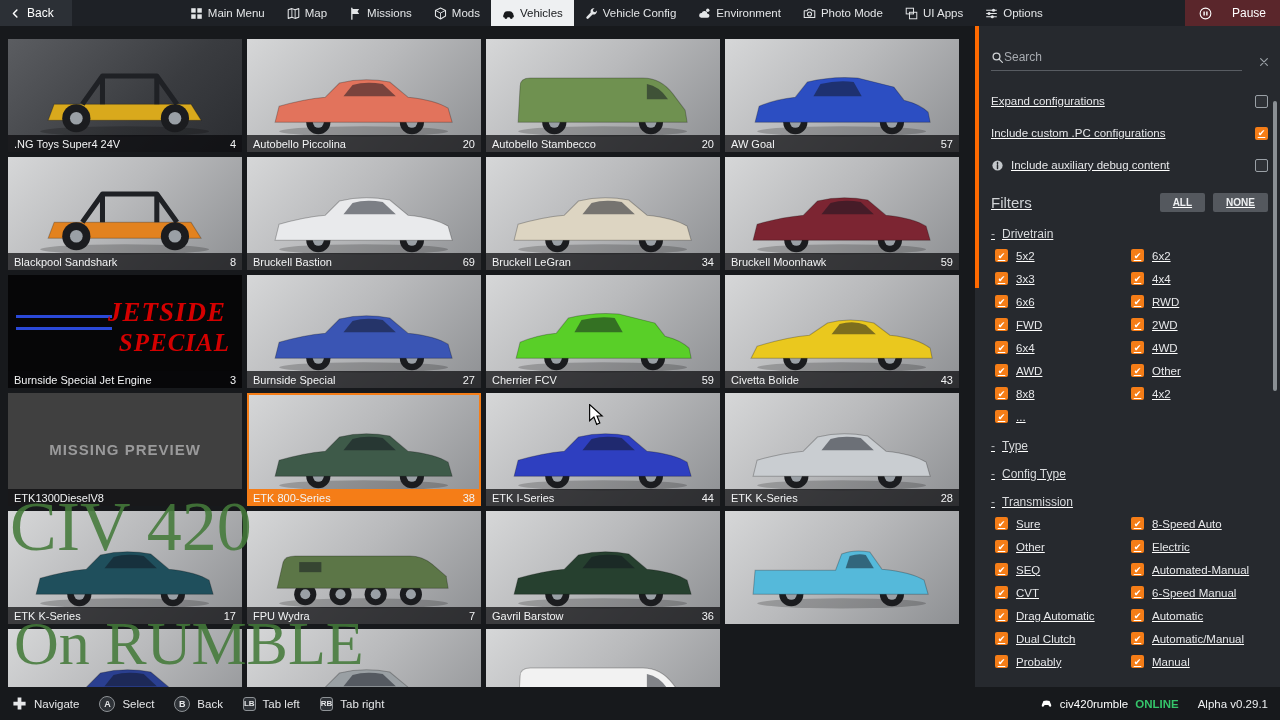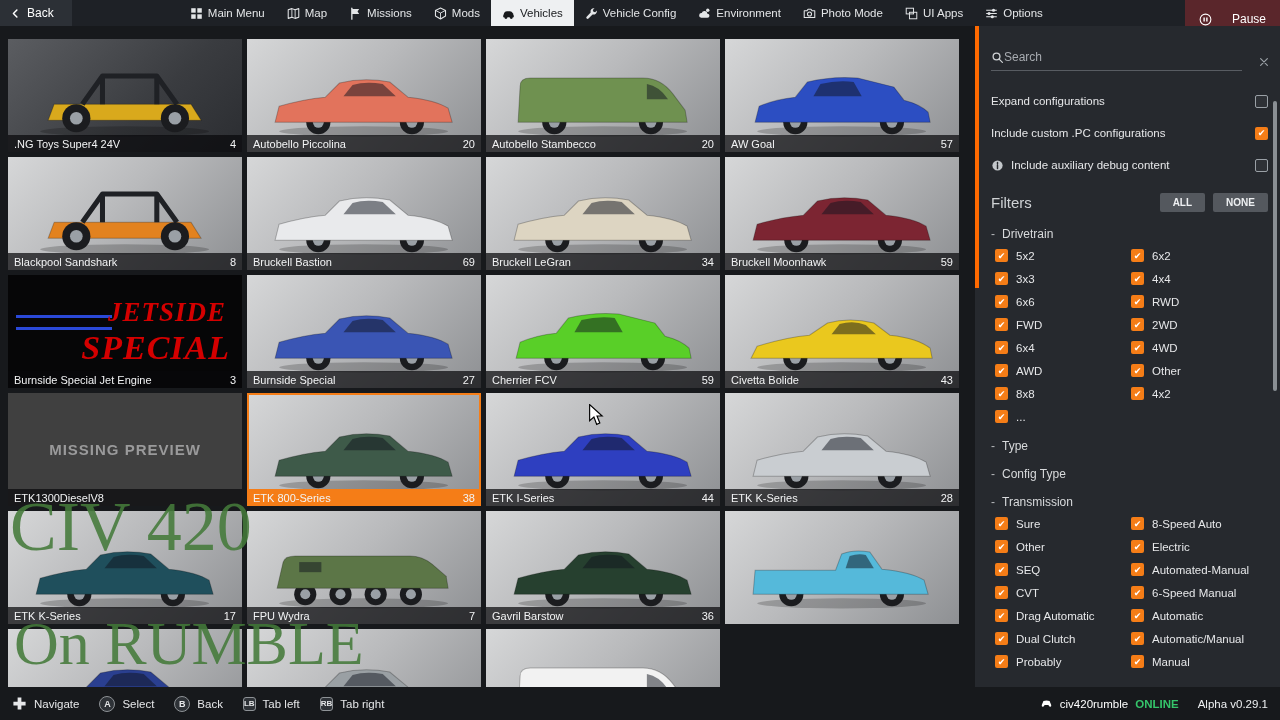--- a/index.html
+++ b/index.html
@@ -7,59 +7,59 @@
   body {
     position:relative; overflow:hidden; background:#17191c;
     font-family:"Liberation Sans", sans-serif; color:#fff;
   }
   
   .topbar { position:absolute; top:0; left:0; right:0; height:26px; background:#1e2126; display:flex; align-items:stretch; z-index:30; }
   .back-btn { display:flex; align-items:center; gap:6px; padding:0 18px 0 10px; background:#2c3036; font-size:12px; cursor:default; }
   .menu { display:flex; margin:0 auto; align-items:stretch; }
   .menu-item { display:flex; align-items:center; gap:5px; padding:0 11px; font-size:11.5px; color:#e3e5e7; white-space:nowrap; }
   .menu-item.active { background:#eef0f2; color:#17191c; }
-  .pause-btn { display:flex; align-items:flex-end; gap:20px; padding:0 14px; background:#5a262b; font-size:12px;margin-left:24px; }
+  .pause-btn { display:flex; align-items:center; gap:20px; padding:0 14px; background:#5a262b; font-size:12px;margin-left:24px; }
   .icn { display:inline-flex; }
   .icn svg { width:13px; height:13px; display:block; }
   .back-btn .icn svg { width:11px; height:11px; }
   
   .grid { position:absolute; left:8px; top:39px; width:951px; height:653px; display:grid;
           grid-template-columns:repeat(4,234px); grid-auto-rows:113px; gap:5px; overflow:hidden; z-index:1; }
   .card { position:relative; background:linear-gradient(135deg,#d6d7d8 0%,#b9babc 45%,#8e9093 100%); overflow:hidden; }
   .card.dark { background:linear-gradient(135deg,#5b5d61 0%,#3a3c40 60%,#2b2d31 100%); }
   .card.jetside { background:#060607; }
   .card.missing { background:#404040; }
   .card svg.car { position:absolute; left:7%; right:7%; bottom:14px; width:86%; height:80%; }
   .card .label { position:absolute; left:0; right:0; bottom:0; height:17px; background:rgba(8,9,11,0.72);
                  display:flex; align-items:center; padding:0 6px; font-size:11px; color:#f2f3f4; }
   .card .label .count { margin-left:auto; font-size:11px; }
   .card.selected { outline:2px solid #f57d17; outline-offset:-2px; }
   .card.selected .label { background:#f57d17; }
   .jet-bar { position:absolute; left:8px; width:96px; height:3px; background:#2a49d8; }
   .jet-bar.b1 { top:40px; } .jet-bar.b2 { top:52px; }
   .jet-t1,.jet-t2 { position:absolute; font-family:"Liberation Serif",serif; font-style:italic; font-weight:bold; color:#d40000; letter-spacing:1px;text-align:center; }
   .jet-t1 { right:16px; top:22px; font-size:27px; }
-  .jet-t2 { right:12px; top:54px; font-size:34px; }
+  .jet-t2 { right:12px; top:54px; font-size:25px; }
   .missing-text { position:absolute; inset:0; display:flex; align-items:center; justify-content:center;
                   color:#9a9a9b; font-weight:bold; font-size:15px; letter-spacing:1px; }
   
   .wm { position:absolute; z-index:8; color:rgba(68,122,58,0.88); font-family:"Liberation Serif",serif; pointer-events:none; line-height:1; }
   .wm1 { left:10px; top:492px; font-size:70px; }
   .wm2 { left:14px; top:612px; font-size:62px; }
   
   .sidebar { position:absolute; right:0; top:26px; bottom:28px; width:305px; background:#26292e; z-index:20; overflow:hidden; }
   .accent-bar { position:absolute; left:0; top:0; width:4px; height:262px; background:#ff6a00; }
   .close-btn { position:absolute; right:10px; top:30px; color:#9aa0a6; }
   .close-btn svg { width:12px; height:12px; display:block; }
   .search-row { display:flex; align-items:center; gap:0; margin:24px 38px 0 16px; padding-bottom:6px;
                 border-bottom:1px solid #585c62; color:#cfd2d5; }
   .search-row input { background:transparent; border:none; outline:none; color:#dfe1e3; font-size:12px; width:190px;
                       font-family:"Liberation Sans",sans-serif; }
   .search-row input::placeholder { color:#a7abb0; }
-  .panel-body { padding:14px 12px 0 16px; }
+  .panel-body { padding:14px 12px 0 16px;text-decoration:underline; }
   .opt { height:32px; display:flex; align-items:center; gap:7px; font-size:11.5px; color:#e6e7e9; }
   .opt .cb { margin-left:auto; }
   .cb { width:13px; height:13px; border-radius:2px; flex:none; display:flex; align-items:center; justify-content:center;
         font-size:9px; color:#fff; }
   .cb.on { background:#f57d17; }
   .cb.off { border:1px solid #9aa0a6; background:rgba(255,255,255,0.04); }
   .filters-row { display:flex; align-items:center; margin-top:6px; height:30px; }
   .filters-title { font-size:15px; color:#cfd2d5; }
   .fbtn { background:#54585e; color:#eef0f2; font-size:10px; font-weight:bold; padding:4px 13px; border-radius:2px; border:none; }
   .fbtn.first { margin-left:auto; } .fbtn + .fbtn { margin-left:8px; }

